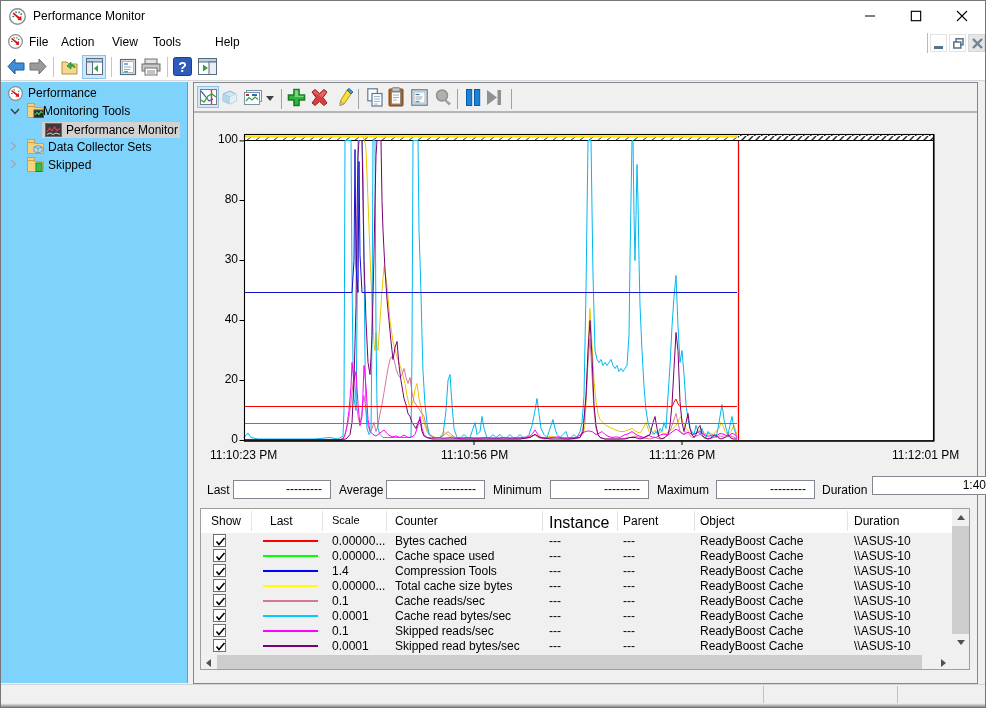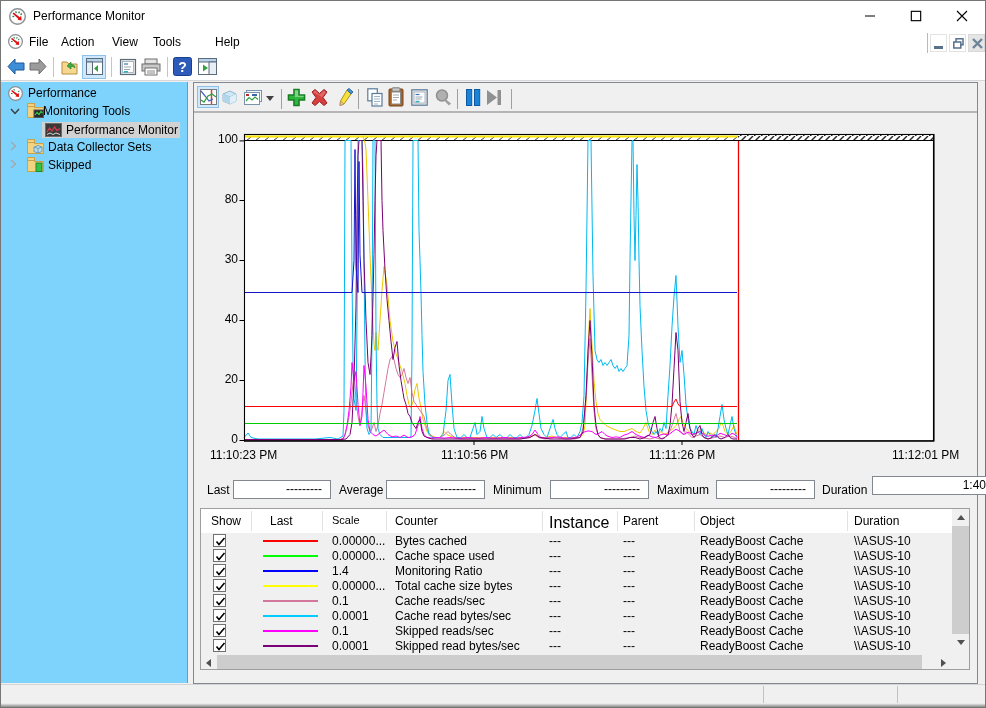--- a/index.html
+++ b/index.html
@@ -412,21 +412,21 @@
 <div class="lrow" style="left:623px;top:549px">---</div>
 <div class="lrow" style="left:700px;top:549px">ReadyBoost Cache</div>
 <div class="lrow" style="left:854px;top:549px">\\ASUS-10</div>
 <div class="cb" style="left:213px;top:564px">
       <svg width="13" height="13" viewBox="0 0 13 13">
         <path d="M2.5 6.5 L5 9.5 L10.5 3" fill="none" stroke="#000" stroke-width="1.6"></path>
       </svg>
     </div>
 <div class="sw" style="left:263px;top:570px;width:55px;background:#0000ff"></div>
 <div class="lrow" style="left:332px;top:564px">1.4</div>
-<div class="lrow" style="left:395px;top:564px">Monitoring Ratio</div>
+<div class="lrow" style="left:395px;top:564px">Compression Tools</div>
 <div class="lrow" style="left:549px;top:564px">---</div>
 <div class="lrow" style="left:623px;top:564px">---</div>
 <div class="lrow" style="left:700px;top:564px">ReadyBoost Cache</div>
 <div class="lrow" style="left:854px;top:564px">\\ASUS-10</div>
 <div class="cb" style="left:213px;top:579px">
       <svg width="13" height="13" viewBox="0 0 13 13">
         <path d="M2.5 6.5 L5 9.5 L10.5 3" fill="none" stroke="#000" stroke-width="1.6"></path>
       </svg>
     </div>
 <div class="sw" style="left:263px;top:585px;width:55px;background:#ffff00"></div>

